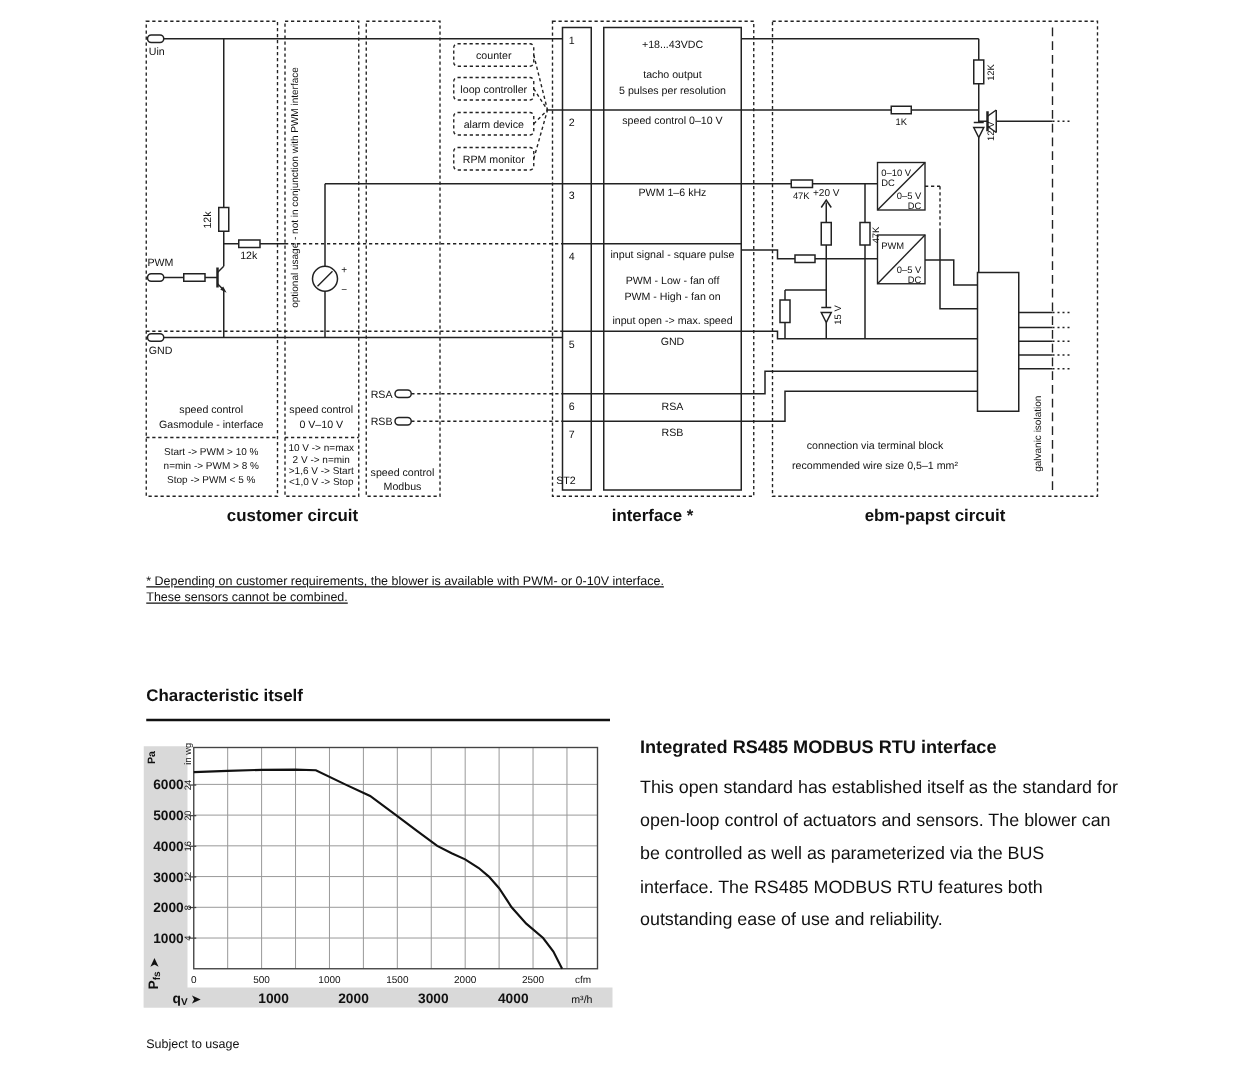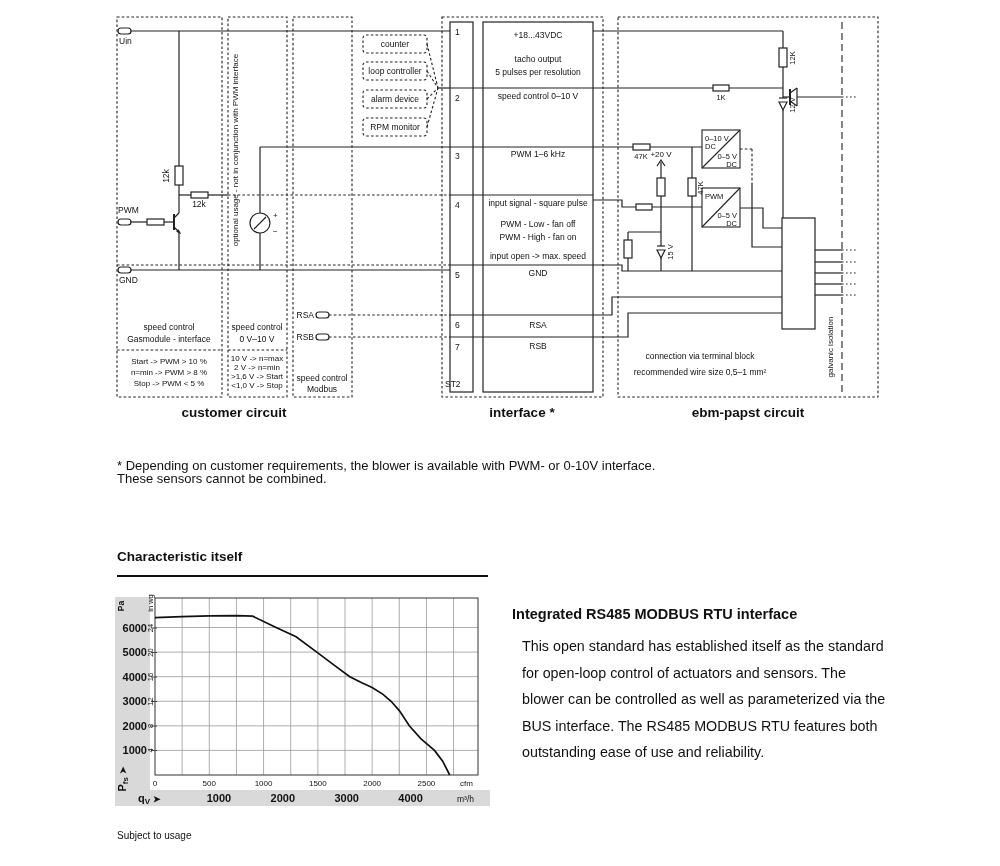--- a/index.html
+++ b/index.html
@@ -1,24 +1,24 @@
 <!DOCTYPE html>
 <html><head>
 <meta charset="utf-8">
 <style>
   html,body{margin:0;padding:0;background:#fff;}
   .page{position:relative;width:1000px;height:866px;background:#fff;overflow:hidden;
         font-family:"Liberation Sans",sans-serif;color:#111;}
   svg text{font-family:"Liberation Sans",sans-serif;fill:#111;}
   .abs{position:absolute;}
-  .footnote{font-size:13px;line-height:13px;color:#111;}
+  .footnote{font-size:10px;line-height:13px;color:#111;text-decoration:underline;}
   .heading{font-size:13.5px;font-weight:bold;}
   .rule{background:#111;height:2px;}
   .modbus-title{font-size:14.5px;font-weight:bold;margin:0 0 11px 0;}
-  .modbus-body{font-size:14.3px;line-height:26.5px;margin:10px;}
+  .modbus-body{font-size:14.3px;line-height:26.5px;margin:0;}
   .footer-note{font-size:10px;}
 </style>
 </head>
 <body>
 
 <div class="page">
 
   <svg class="abs" style="left:0;top:0" width="1000" height="460" viewBox="0 0 1000 460">
     <g fill="none" stroke="#222" stroke-width="1.1">
 
@@ -302,19 +302,19 @@
     <polyline id="chart-curve" fill="none" stroke="#111" stroke-width="1.7" points="155.0,617.7 182.1,616.7 209.3,615.9 236.4,615.7 252.7,616.2 276.1,627.5 296.1,636.8 316.8,652.1 334.1,665.1 349.8,676.7 361.3,682.6 372.1,687.5 383.0,694.4 391.1,701.3 399.3,710.6 409.3,725.8 421.0,738.9 434.5,750.4 442.7,761.2 449.7,775.0"></polyline>
 
     <text x="124" y="606" transform="rotate(-90 124 606)" text-anchor="middle" font-size="8.5" font-weight="bold">Pa</text>
     <text x="153" y="603" transform="rotate(-90 153 603)" text-anchor="middle" font-size="7.5">in wg</text>
     <text x="126" y="779" transform="rotate(-90 126 779)" text-anchor="middle" font-size="11" font-weight="bold"><tspan>P</tspan><tspan dy="2" font-size="8">fs</tspan><tspan dy="-2" dx="3" font-size="9">➤</tspan></text>
     <text x="138" y="802" font-size="11" font-weight="bold"><tspan>q</tspan><tspan dy="2" font-size="8">V</tspan><tspan dy="-2" dx="3" font-size="9">➤</tspan></text>
     <text x="460" y="786" font-size="8">cfm</text>
     <text x="457" y="802" font-size="8.5">m³/h</text>
   </svg>
 
-  <div class="abs" style="left:512px;top:606px;width:386px">
+  <div class="abs" style="left:512px;top:590px;width:386px">
     <h3 class="modbus-title">Integrated RS485 MODBUS RTU interface</h3>
     <p class="modbus-body">This open standard has established itself as the standard for open-loop control of actuators and sensors. The blower can be controlled as well as parameterized via the BUS interface. The RS485 MODBUS RTU features both outstanding ease of use and reliability.</p>
   </div>
 
   <div class="abs footer-note" style="left:117px;top:830px">Subject to usage</div>
 </div>
 
 </body></html>

